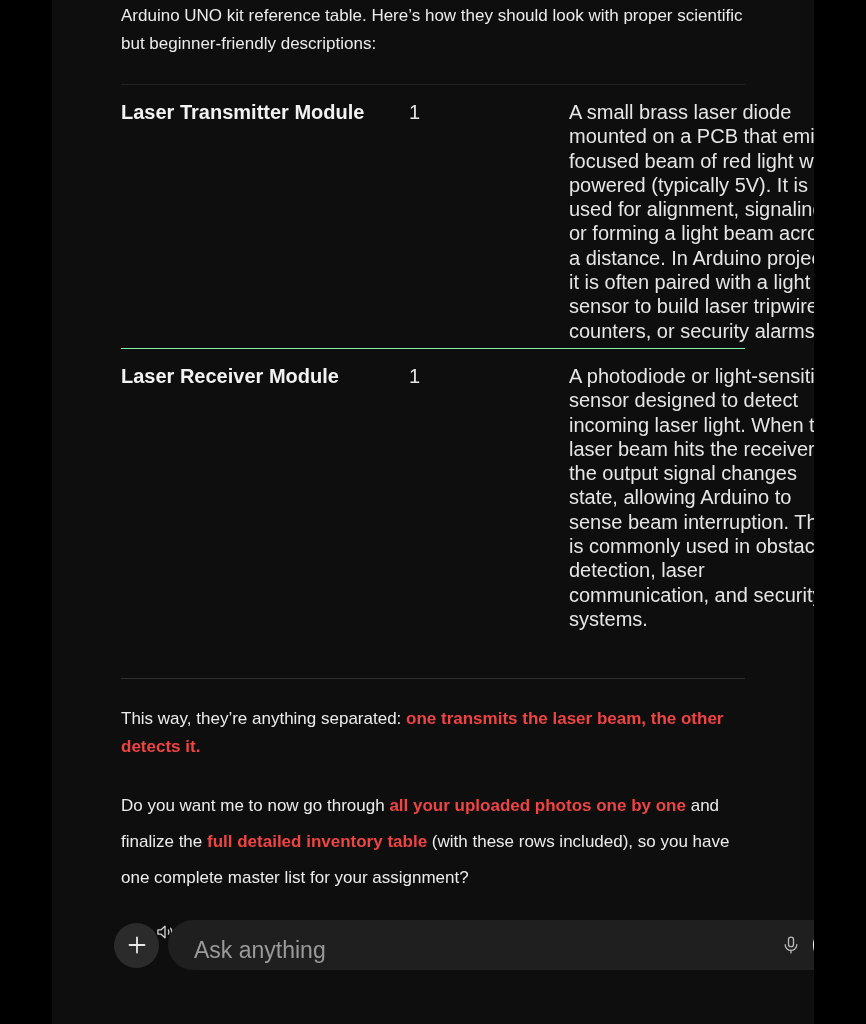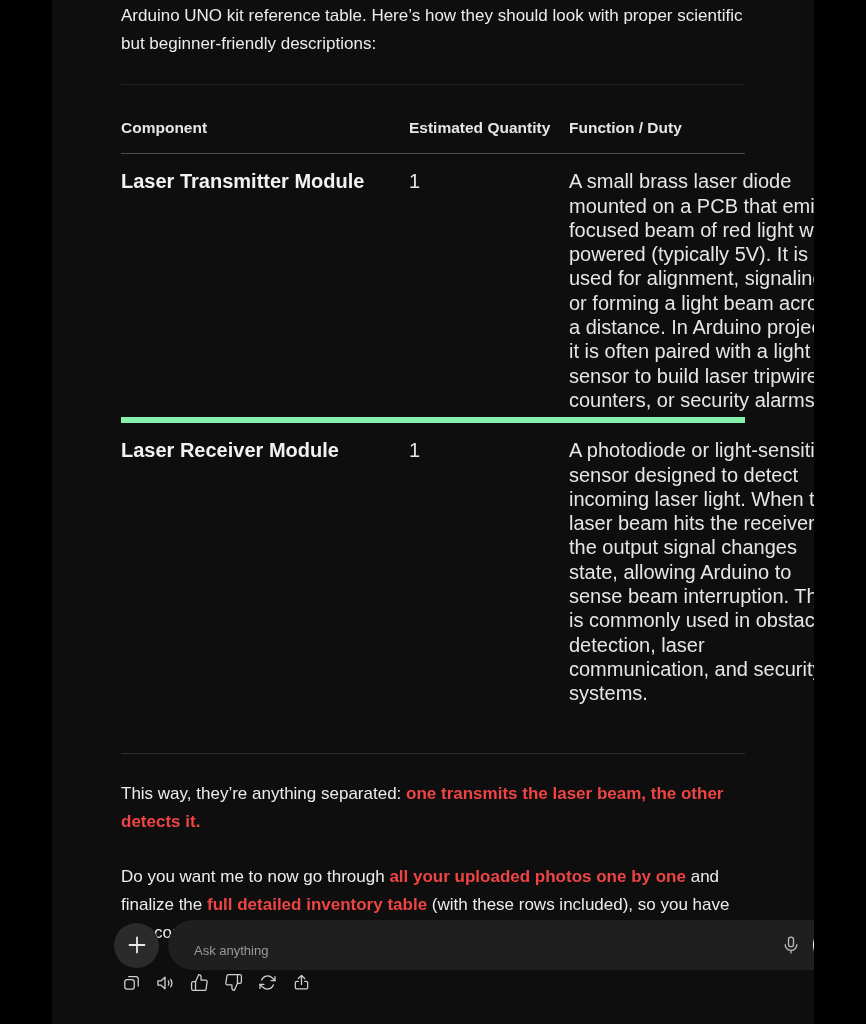--- a/index.html
+++ b/index.html
@@ -3,46 +3,46 @@
 <meta charset="utf-8">
 <style>
   * { margin:0; padding:0; box-sizing:border-box; }
   html,body { background:#000; }
   body { font-family:"Liberation Sans","DejaVu Sans",sans-serif; }
   .screen { position:relative; width:762px; height:1024px; background:#0e0e0e; overflow:hidden; margin:0 auto; }
   .content { padding:2px 69px 0 69px; color:#ececec; }
   .para { font-size:17px; line-height:28px; color:#ececec; font-weight:400; }
   .para strong, .para b { color:#ef4444; font-weight:700; }
   .summary-para { margin-top:26px; }
-  .question-para { margin-top:27px; line-height:28px; }
+  .question-para { margin-top:27px; line-height:36px; }
 
   
   .table-wrap { margin-top:26px; border-top:1px solid #242424; border-bottom:1px solid #2e2e2e; }
   .t-header { display:grid; grid-template-columns:288px 160px 280px; padding:31px 0 13px 0;
               border-bottom:1px solid #4d4d4d; font-size:15.5px; font-weight:700; color:#ececec; }
   .t-row { display:grid; grid-template-columns:288px 160px 280px; padding:15px 0 5px 0; font-size:20px; }
-  .t-row.row-2 { border-top:6px solid #86efac; padding-bottom:47px; }
+  .t-row.row-2 { border-top:1px solid #86efac; padding-bottom:47px; }
   .cell { line-height:24.3px; color:#e6e6e6; padding-right:18px; }
   .cell-comp { font-weight:700; color:#f2f2f2; }
   .cell-fn { padding-right:0; }
 
   
   .actions { margin-top:26px; display:flex; align-items:center; gap:14px; }
   .icon-btn { background:none; border:none; width:20px; height:20px; padding:0; cursor:pointer;
               display:flex; align-items:center; justify-content:center; }
   .icon-btn svg { stroke:#cfcfcf; fill:none; stroke-width:1.6; stroke-linecap:round; stroke-linejoin:round; }
 
   
   .composer { position:absolute; left:62px; top:920px; width:744px; display:flex; align-items:center; gap:9px; }
   .plus-btn { width:45px; height:45px; border-radius:50%; background:#2b2b2b; border:none; cursor:pointer;
               display:flex; align-items:center; justify-content:center; flex:0 0 auto; }
   .plus-btn svg { stroke:#e9e9e9; stroke-width:1.8; stroke-linecap:round; }
   .pill { flex:1; height:50px; border-radius:25px; background:#1f1f1f; display:flex; align-items:center;
           padding:0 5px 0 26px; }
-  .chat-input { flex:1; background:transparent; border:none; outline:none; font-size:13px; color:#ececec;
+  .chat-input { flex:1; background:transparent; border:none; outline:none; font-size:23px; color:#ececec;
                 font-family:"Liberation Sans","DejaVu Sans",sans-serif;margin-top:11px; }
   .chat-input::placeholder { color:#9a9a9a; }
   .mic-btn { background:none; border:none; width:32px; height:32px; padding:0; cursor:pointer; margin-right:6px;
              display:flex; align-items:center; justify-content:center; }
   .mic-btn svg { stroke:#b9b9b9; fill:none; stroke-width:1.6; stroke-linecap:round; stroke-linejoin:round; }
   .voice-btn { width:40px; height:40px; border-radius:50%; background:#ffffff; border:none; cursor:pointer;
                display:flex; align-items:center; justify-content:center; gap:3px; flex:0 0 auto; }
   .voice-btn .bar { width:3.5px; background:#000; border-radius:2px; }
   .voice-btn .b1 { height:9px; } .voice-btn .b2 { height:18px; } .voice-btn .b3 { height:13px; } .voice-btn .b4 { height:8px; }
 
@@ -51,25 +51,20 @@
 </style>
 </head>
 <body>
 
 <div class="screen">
   <div class="content">
 
     <p class="para">Arduino UNO kit reference table. Here’s how they should look with proper scientific but beginner-friendly descriptions:</p>
 
     <div class="table-wrap">
-      <div class="t-header">
-        <div class="cell">Component</div>
-        <div class="cell">Estimated Quantity</div>
-        <div class="cell cell-fn">Function / Duty</div>
-      </div>
       <div class="t-row row-1">
         <div class="cell cell-comp">Laser Transmitter Module</div>
         <div class="cell">1</div>
         <div class="cell cell-fn">A small brass laser diode mounted on a PCB that emits a focused beam of red light when powered (typically 5V). It is used for alignment, signaling, or forming a light beam across a distance. In Arduino projects, it is often paired with a light sensor to build laser tripwires, counters, or security alarms.</div>
       </div>
       <div class="t-row row-2">
         <div class="cell cell-comp">Laser Receiver Module</div>
         <div class="cell">1</div>
         <div class="cell cell-fn">A photodiode or light-sensitive sensor designed to detect incoming laser light. When the laser beam hits the receiver, the output signal changes state, allowing Arduino to sense beam interruption. This is commonly used in obstacle detection, laser communication, and security systems.</div>
       </div>

